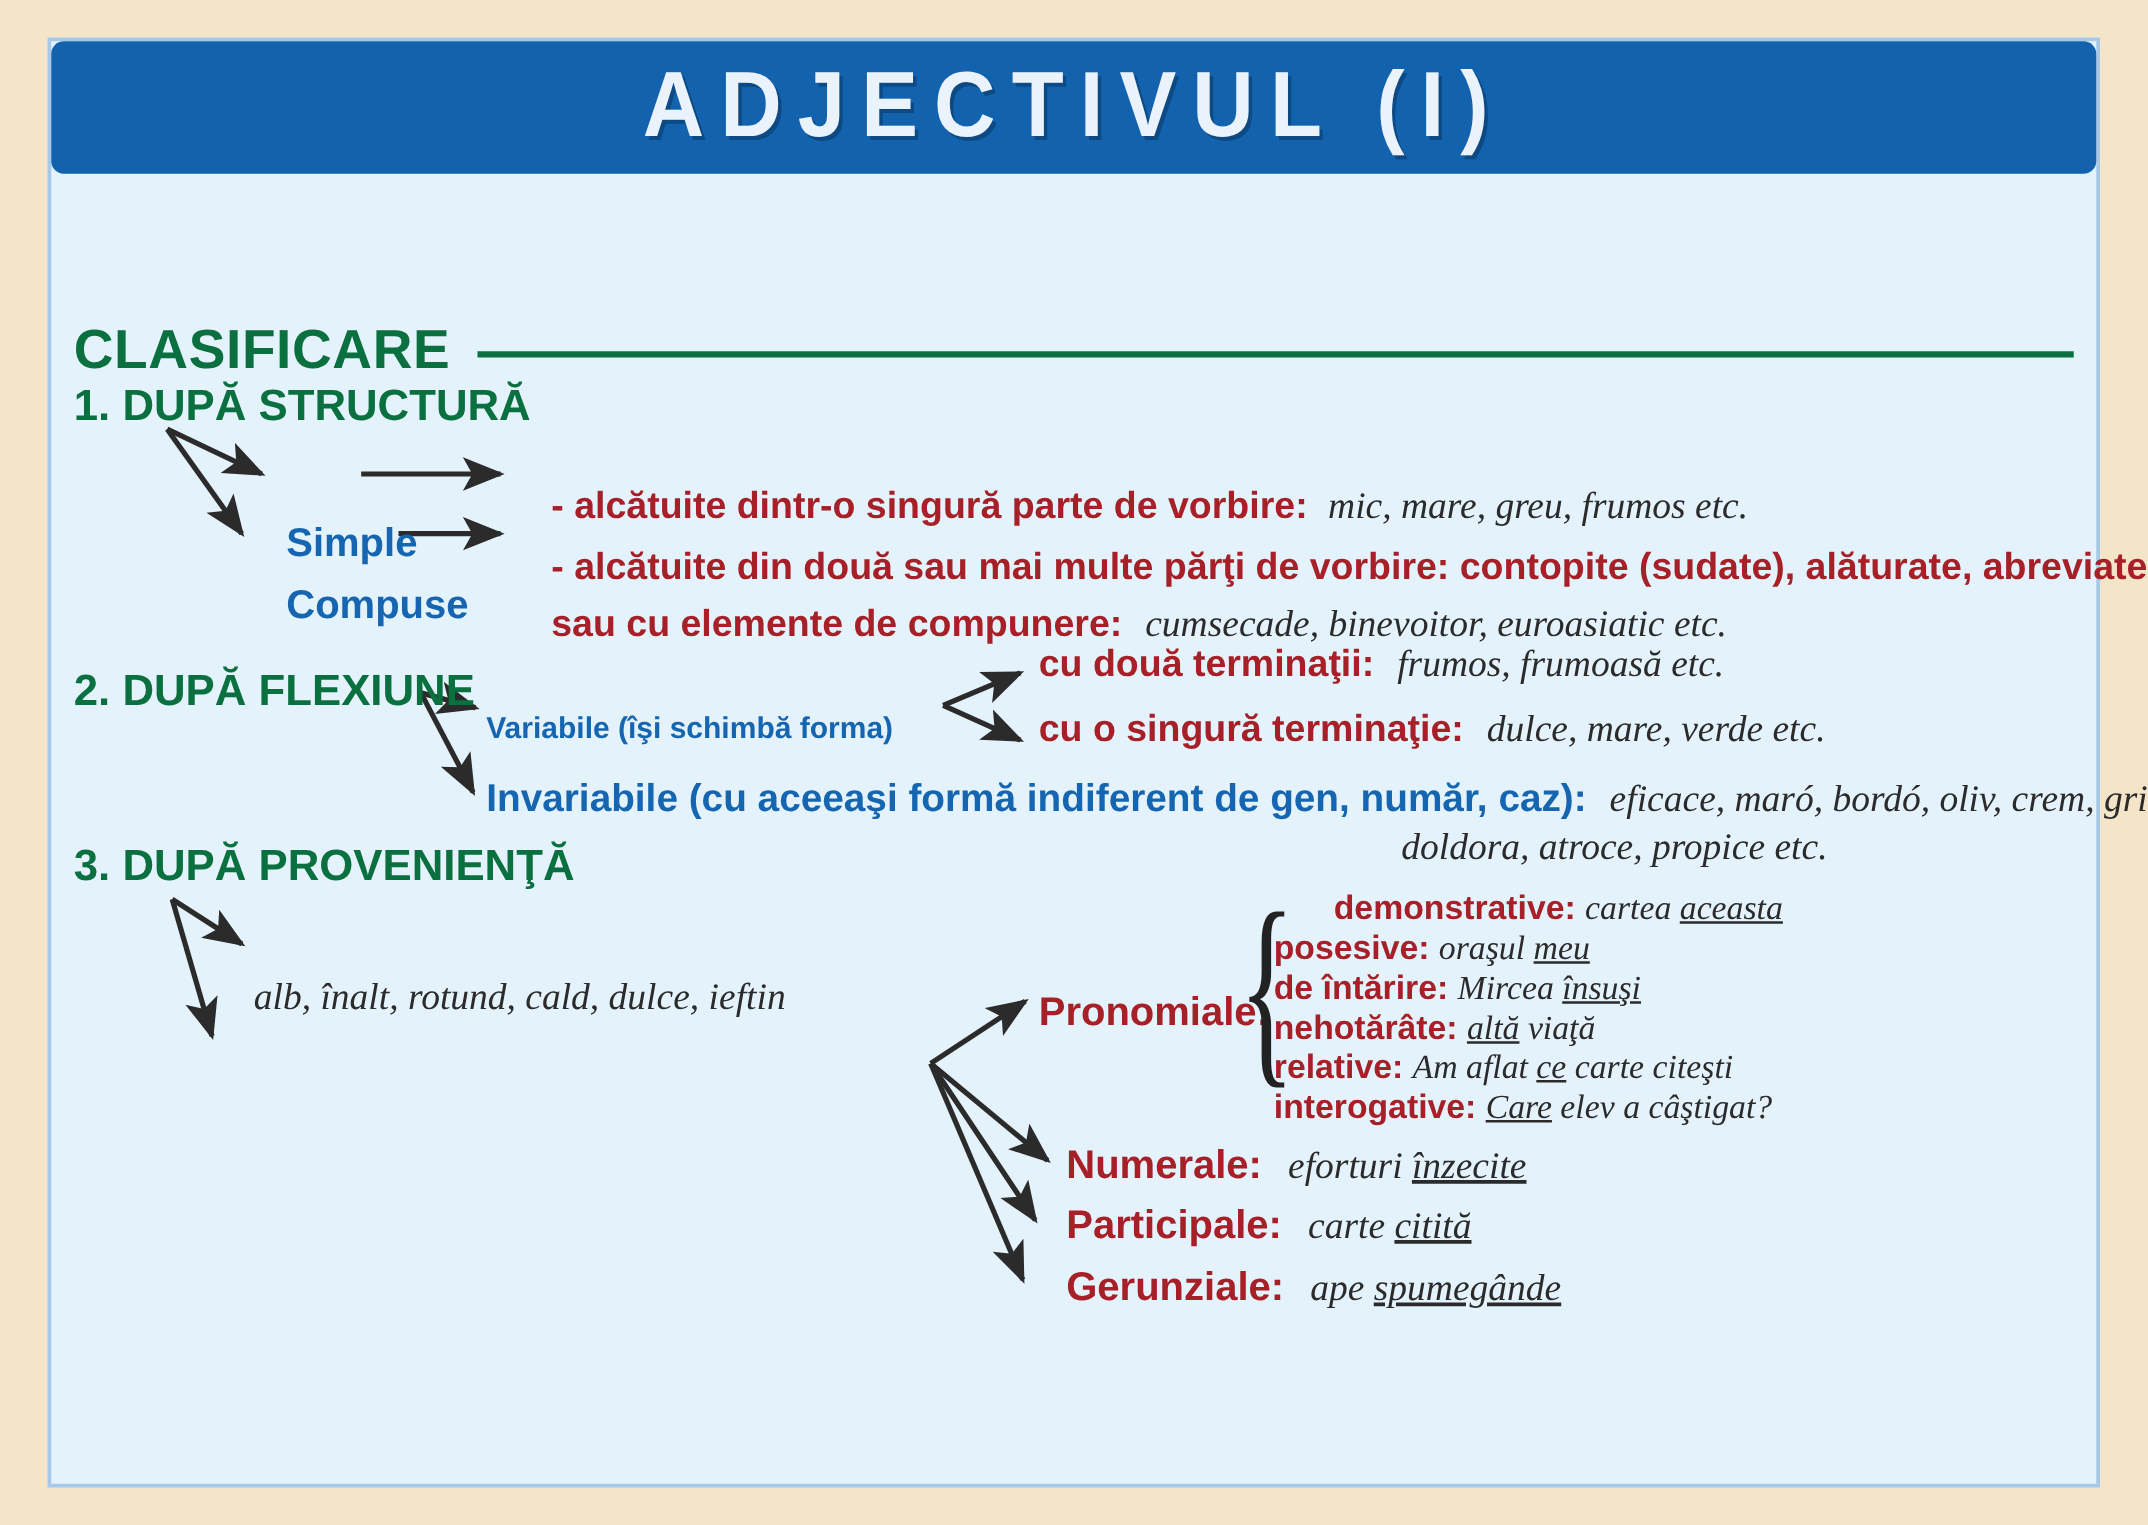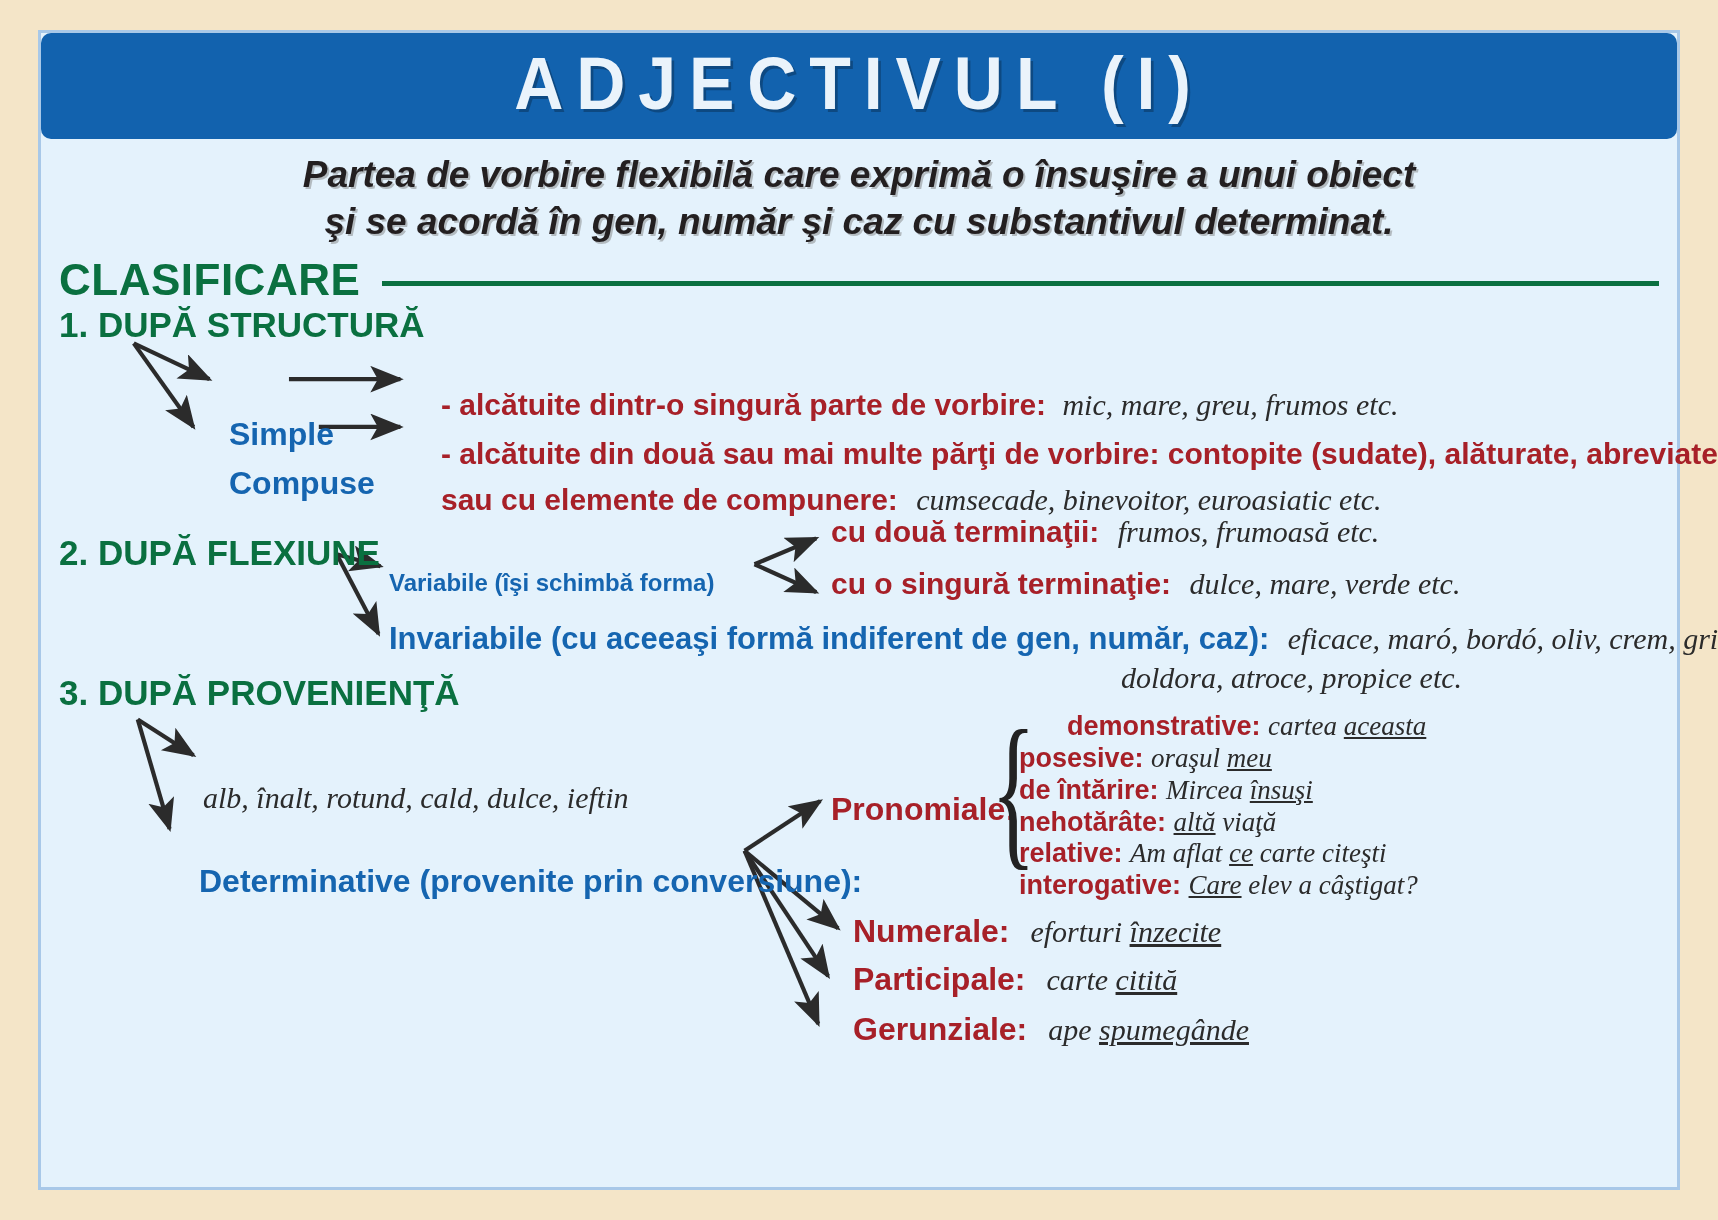--- a/index.html
+++ b/index.html
@@ -139,24 +139,20 @@
 </style>
 </head>
 <body>
 
 <div id="poster">
 
   <div class="title-bar">
     <div class="title">ADJECTIVUL (I)</div>
   </div>
 
-  <div class="definition">
-    <div>Partea de vorbire flexibilă care exprimă o însuşire a unui obiect</div>
-    <div>şi se acordă în gen, număr şi caz cu substantivul determinat.</div>
-  </div>
 
   <div class="clasificare-row">
     <div class="clasificare-label">CLASIFICARE</div>
     <div class="clasificare-rule"></div>
   </div>
 
   <svg id="arrows" viewBox="0 0 1642 1160">
     <defs>
       <marker id="ah" markerWidth="9" markerHeight="9" refX="7.2" refY="3.2" orient="auto">
         <path d="M0,0 L8,3.2 L0,6.4 L1.8,3.2 z" fill="#2b2b2b"></path>
@@ -224,21 +220,20 @@
     <span class="blackex" style="font-size:30px; margin-left:10px;">eficace, maró, bordó, oliv, crem, gri,</span>
   </div>
 
   <div class="abs blackex" style="left:1080px; top:628px; font-size:30px;">doldora, atroce, propice  etc.</div>
 
   <div class="sect-head" style="left:18px; top:640px;">3. DUPĂ PROVENIENŢĂ</div>
 
 
   <div class="abs blackex" style="left:162px; top:748px; font-size:30px;">alb, înalt, rotund, cald, dulce, ieftin</div>
 
-  <div class="abs blue" style="left:158px; top:802px; font-size:32px;">Determinative (provenite prin conversiune):</div>
 
   <div class="abs red" style="left:790px; top:758px; font-size:32px;">Pronomiale:</div>
 
   <div class="brace" style="left:950px; top:672px;">{</div>
 
   <div class="abs" style="left:978px; top:678px;">
     <div style="line-height:1.18; font-size:27px;margin-left:48px;">
       <span class="red">demonstrative:</span>
       <span class="blackex">cartea </span><span class="blackex u">aceasta</span><span class="blackex"></span>
     </div>

